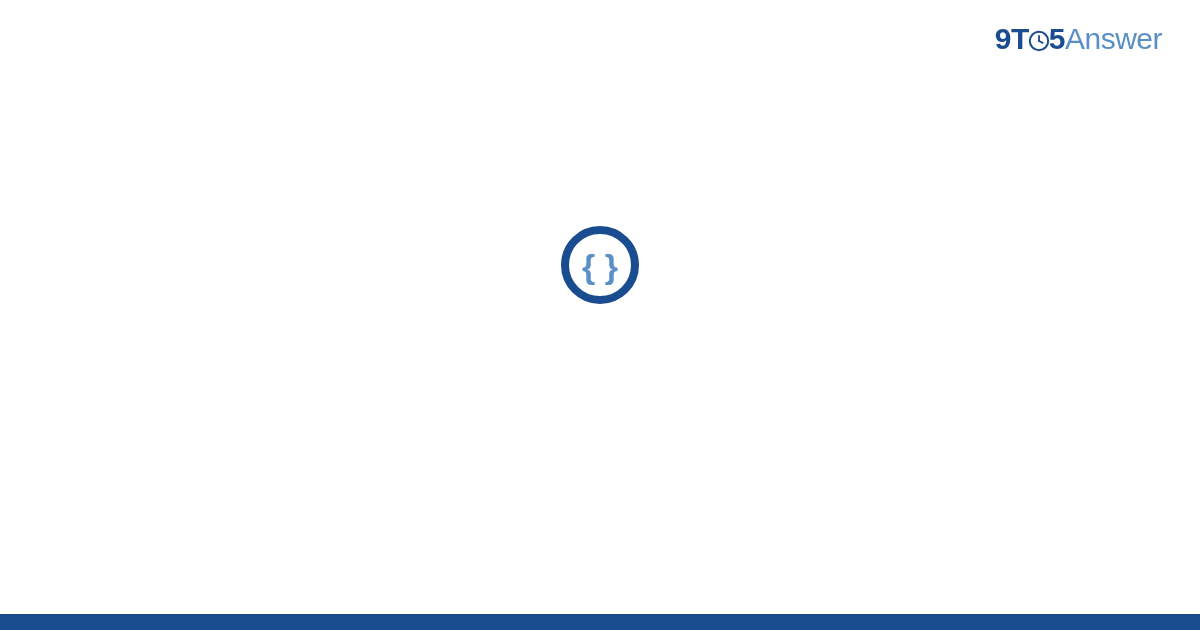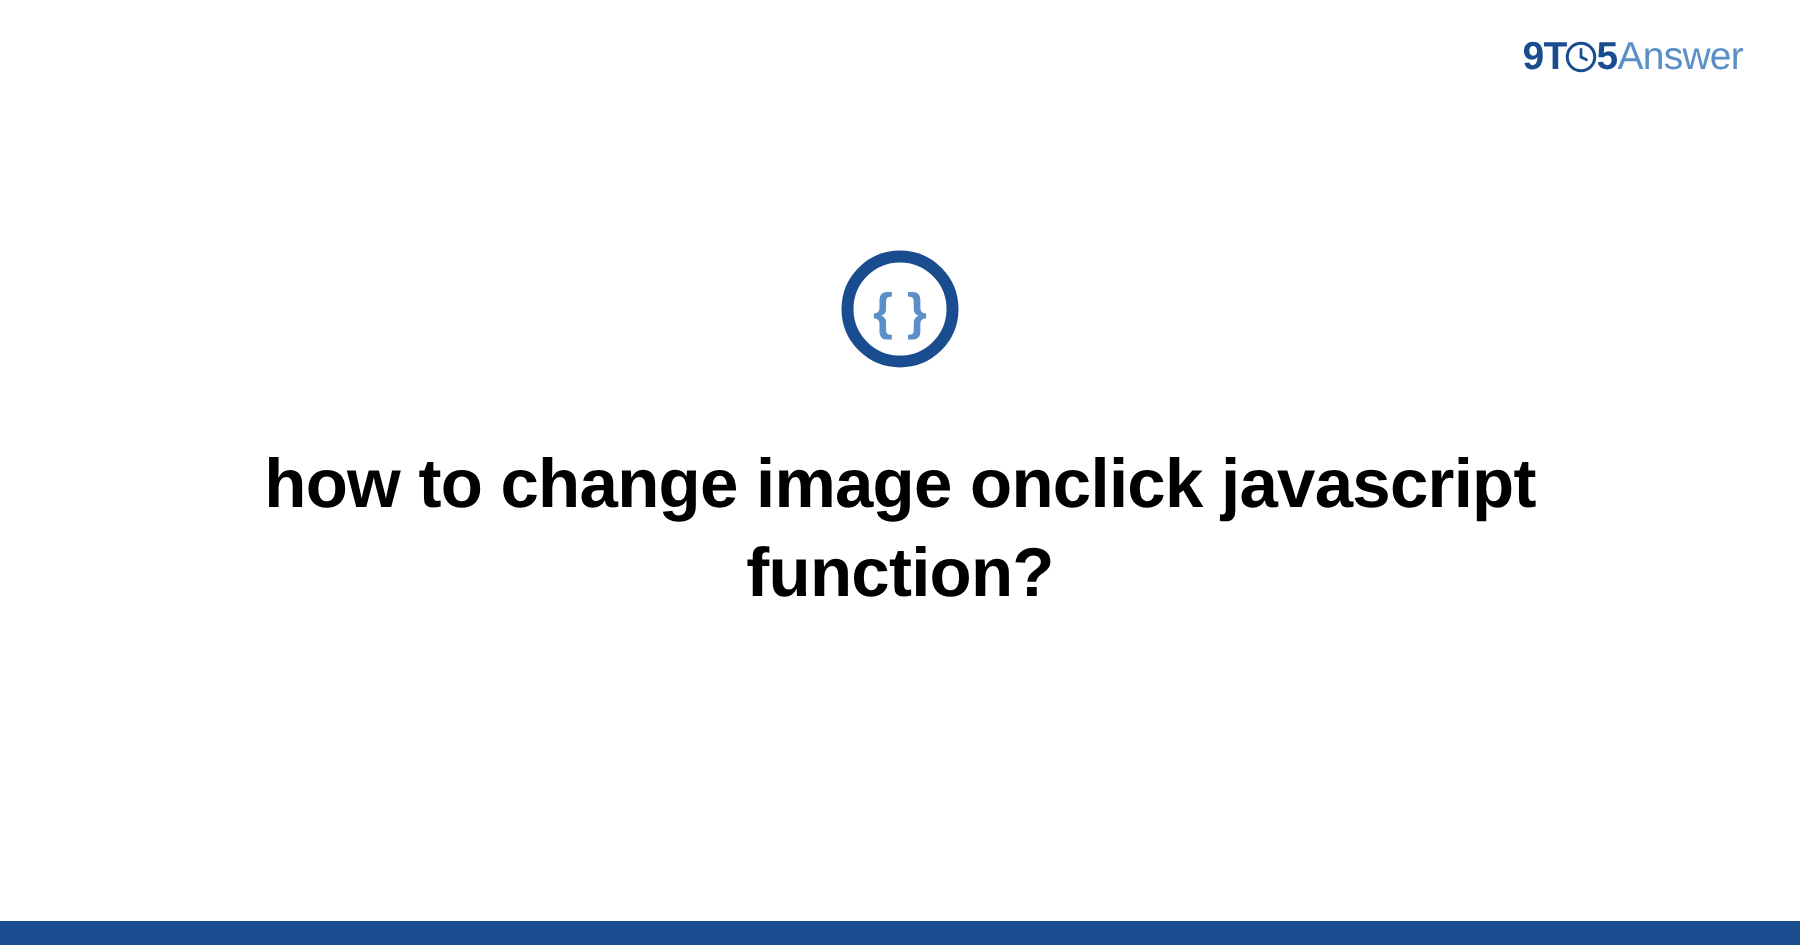--- a/index.html
+++ b/index.html
@@ -12,21 +12,21 @@
       height: 630px;
       background: #ffffff;
       font-family: -apple-system, BlinkMacSystemFont, "Segoe UI", Helvetica, Arial, sans-serif;
       position: relative;
       overflow: hidden;
     }
     .brand-logo {
       position: absolute;
       top: 22px;
       right: 38px;
-      font-size: 26px;
+      font-size: 30px;
       font-weight: 600;
       letter-spacing: -0.5px;
     }
     .brand-logo .nine-t {
       color: #1a4d8f;
       font-weight: 700;
     }
     .brand-logo .five {
       color: #1a4d8f;
       font-weight: 700;
@@ -88,16 +88,15 @@
       </svg></span><span class="five">5</span><span class="answer">Answer</span>
 </div>
 
 <div class="content-wrapper">
   <div>
     <svg class="badge-icon" viewBox="0 0 80 80">
       <circle cx="40" cy="40" r="35" fill="none" stroke="#1a4d8f" stroke-width="8"></circle>
       <text x="40" y="53" font-size="34" font-weight="800" fill="#5a8fc7" text-anchor="middle" font-family="Arial, sans-serif">{ }</text>
     </svg>
   </div>
-  <h1 class="question-title">how to change image onclick javascript function?</h1>
 </div>
 
 <div class="footer-bar"></div>
 
 </body></html>

